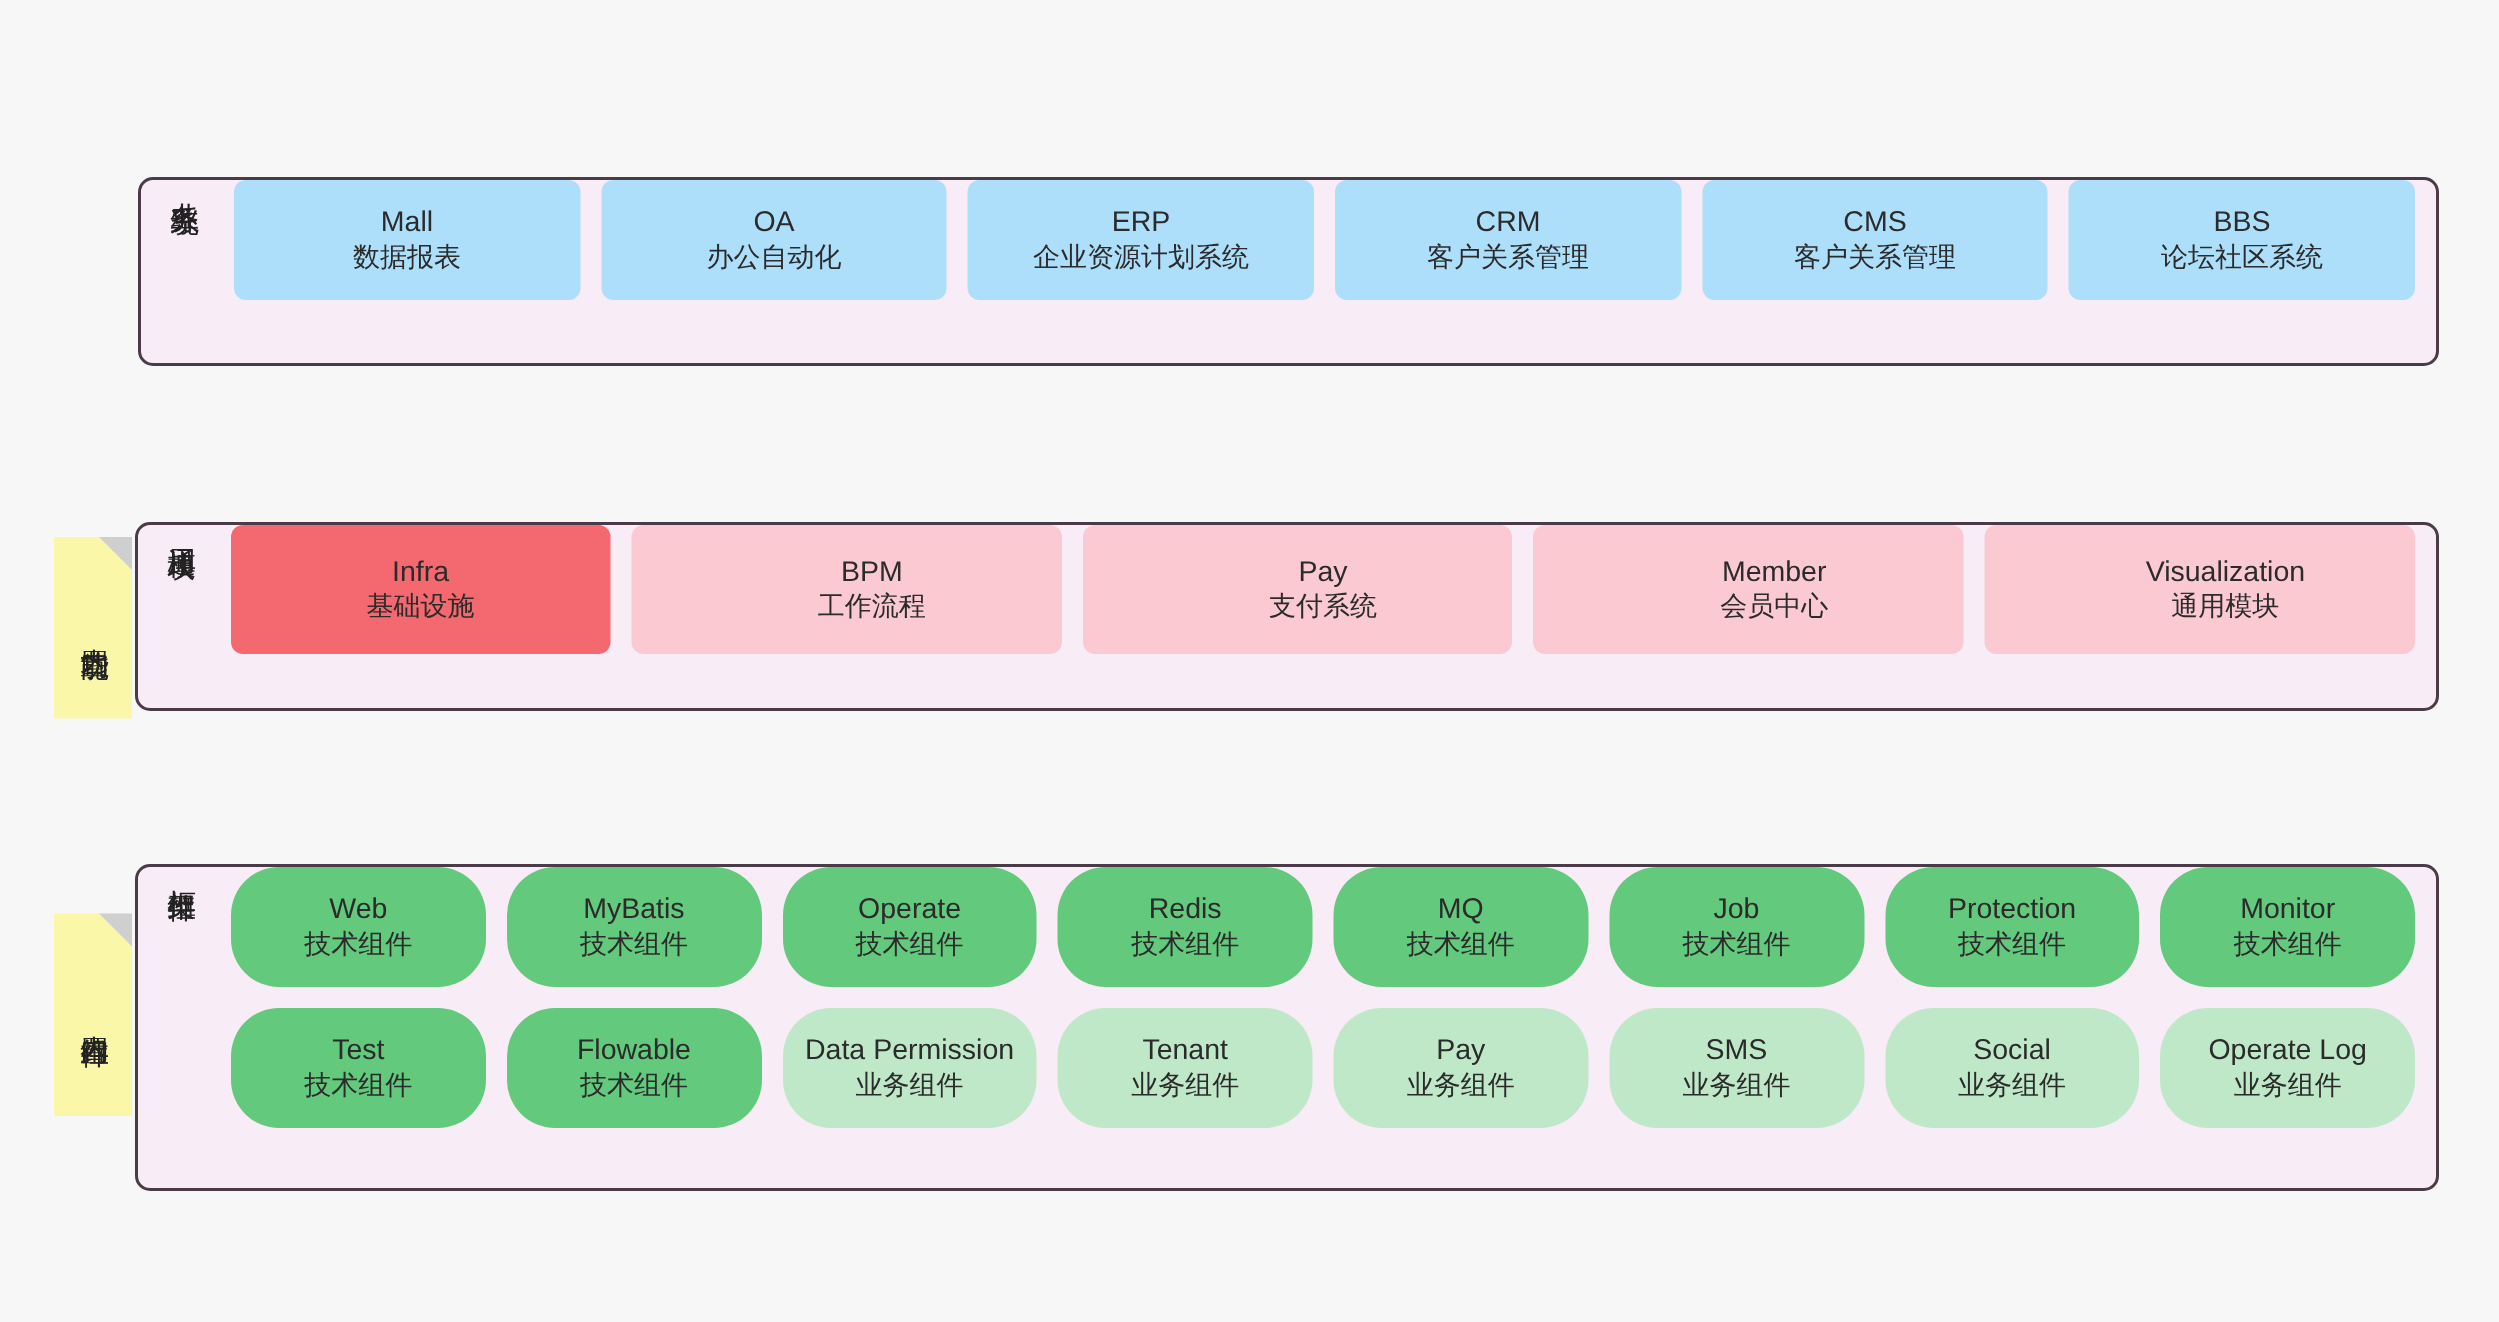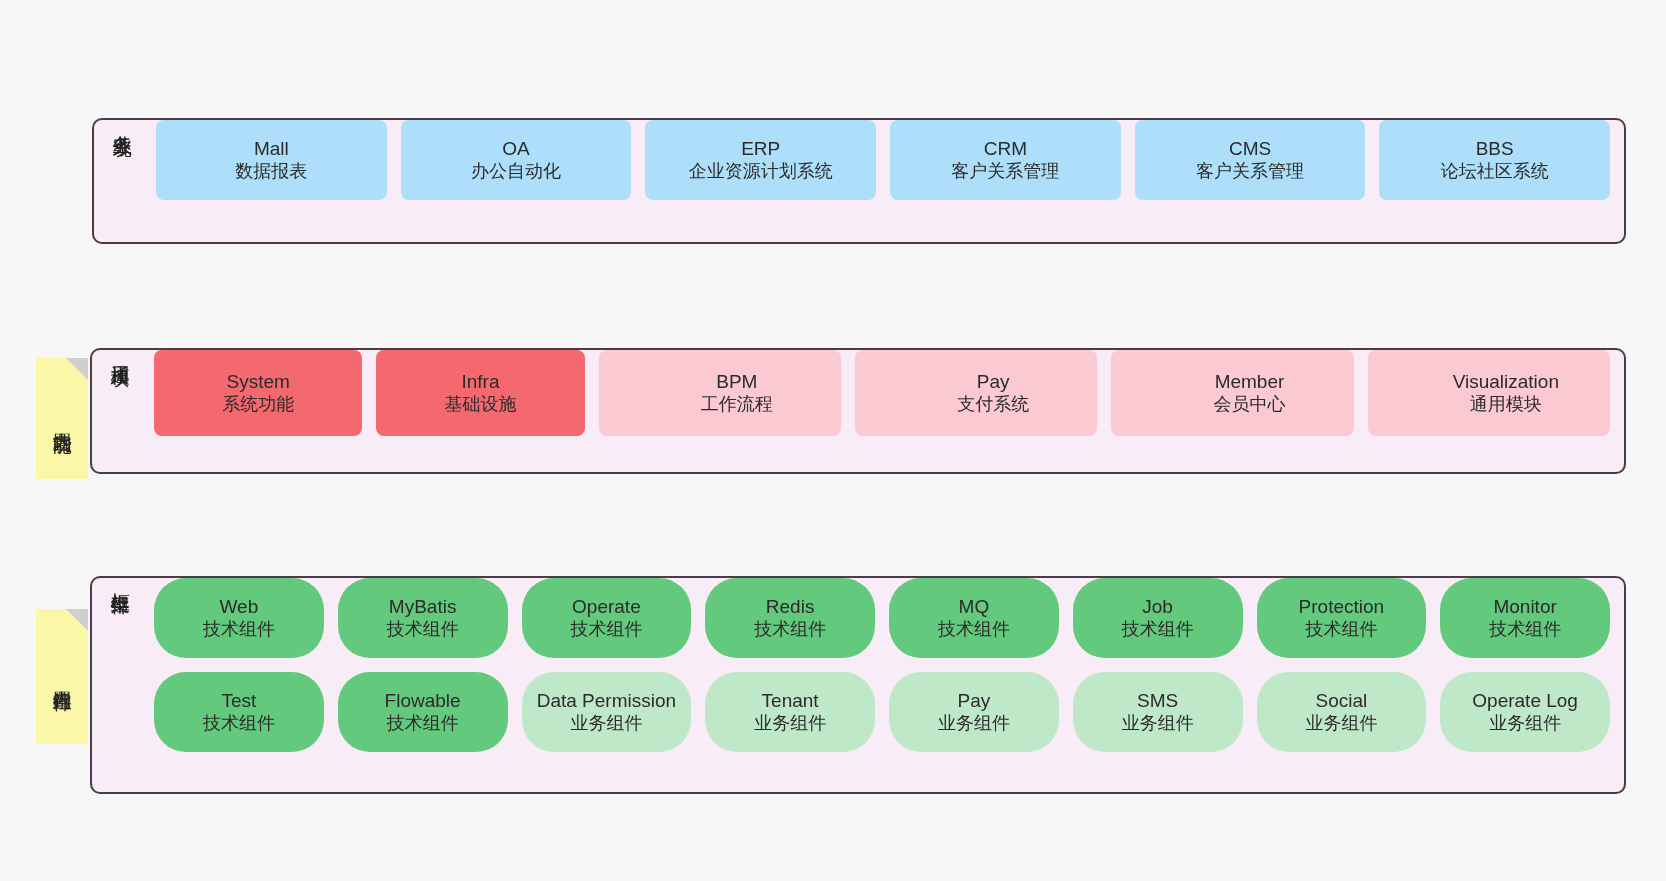--- a/index.html
+++ b/index.html
@@ -164,24 +164,20 @@
     <span class="fold"></span>
     <span>内置功能</span>
   </div>
 
   <div class="layer" style="left:90px; top:348px; width:1536px; height:126px;">
     <div class="layer-title">通用模块</div>
     <div class="layer-body">
       <div class="rows">
         <div class="row">
           <div class="card c-red h-module">
-            <div class="t1">System</div>
-            <div class="t2">系统功能</div>
-          </div>
-          <div class="card c-red h-module">
             <div class="t1">Infra</div>
             <div class="t2">基础设施</div>
           </div>
           <div class="card c-pink h-module">
             <div class="t1">BPM</div>
             <div class="t2">工作流程</div>
           </div>
           <div class="card c-pink h-module">
             <div class="t1">Pay</div>
             <div class="t2">支付系统</div>

